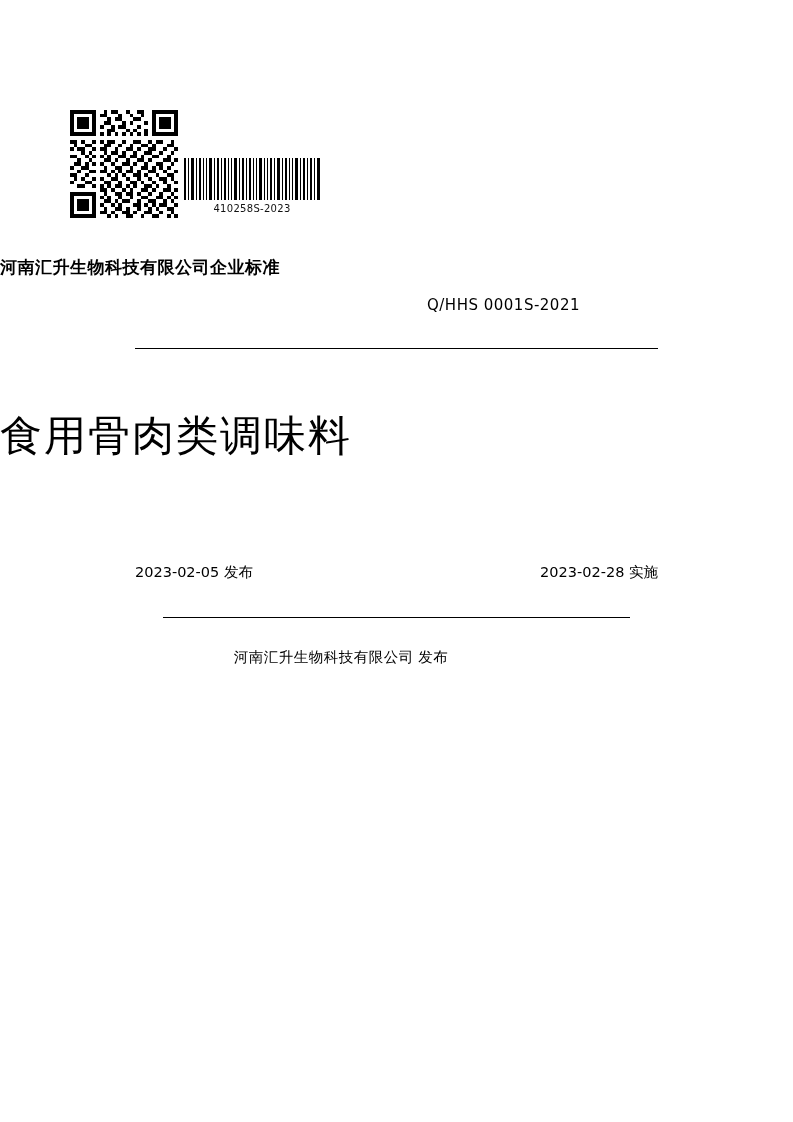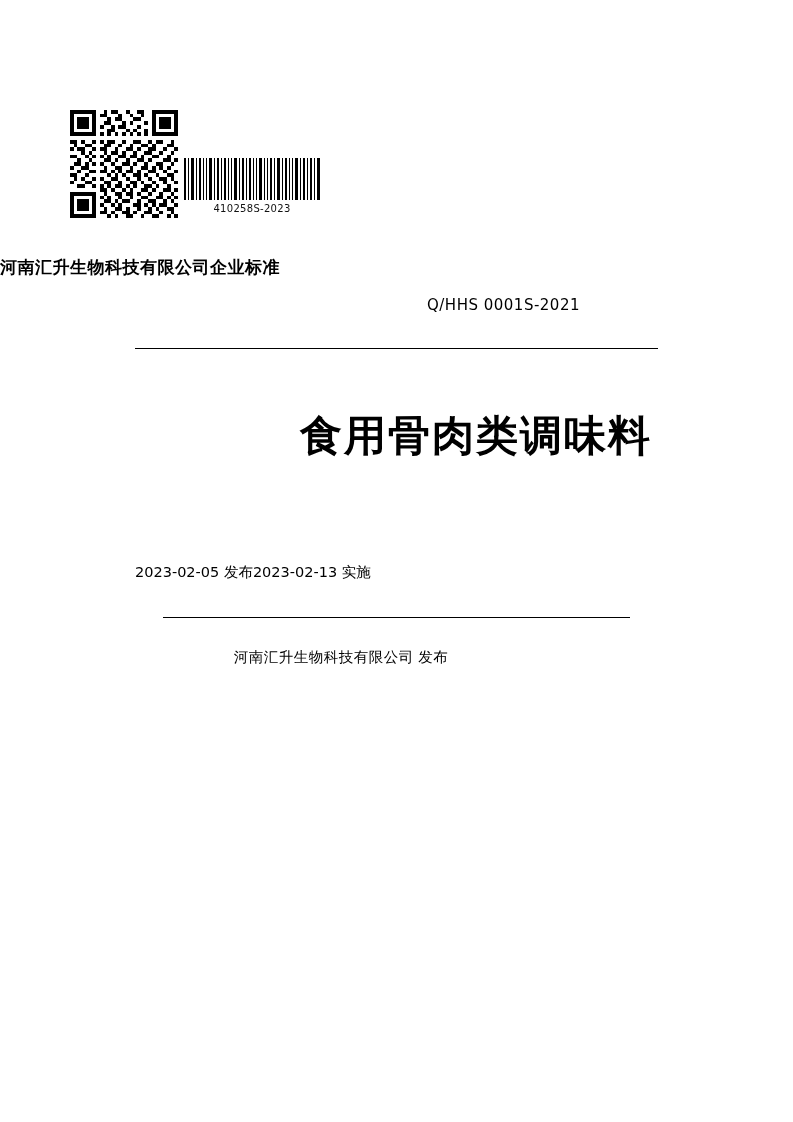--- a/index.html
+++ b/index.html
@@ -89,34 +89,34 @@
     width: 523px;
     height: 1px;
     background: #000;
   }
 
   .doc-title {
     position: absolute;
     left: 0;
     right: 0;
     top: 408px;
-    text-align: right;
+    text-align: left;
     font-size: 42px;
-    font-weight: bold;
+    font-weight: normal;
     letter-spacing: 2px;
   }
 
   
   .dates-row {
     position: absolute;
     left: 135px;
     top: 563px;
     width: 523px;
     display: flex;
-    justify-content: flex-start;
+    justify-content: space-between;
     font-size: 14.5px;
   }
 
   .date-item {
     white-space: nowrap;
     font-family: "DejaVu Sans", "Liberation Sans", sans-serif;
   }
 
   .rule-bottom {
     position: absolute;
@@ -456,20 +456,20 @@
   <div class="company-standard">河南汇升生物科技有限公司企业标准</div>
 
   <div class="std-number">Q/HHS 0001S-2021</div>
 
   <div class="rule-top"></div>
 
   <div class="doc-title">食用骨肉类调味料</div>
 
   <div class="dates-row">
     <div class="date-item">2023-02-05 发布</div>
-    <div class="date-item">2023-02-13 实施</div>
+    <div class="date-item">2023-02-28 实施</div>
   </div>
 
   <div class="rule-bottom"></div>
 
   <div class="publisher">河南汇升生物科技有限公司  发布</div>
 
 </div>
 
 </body></html>

